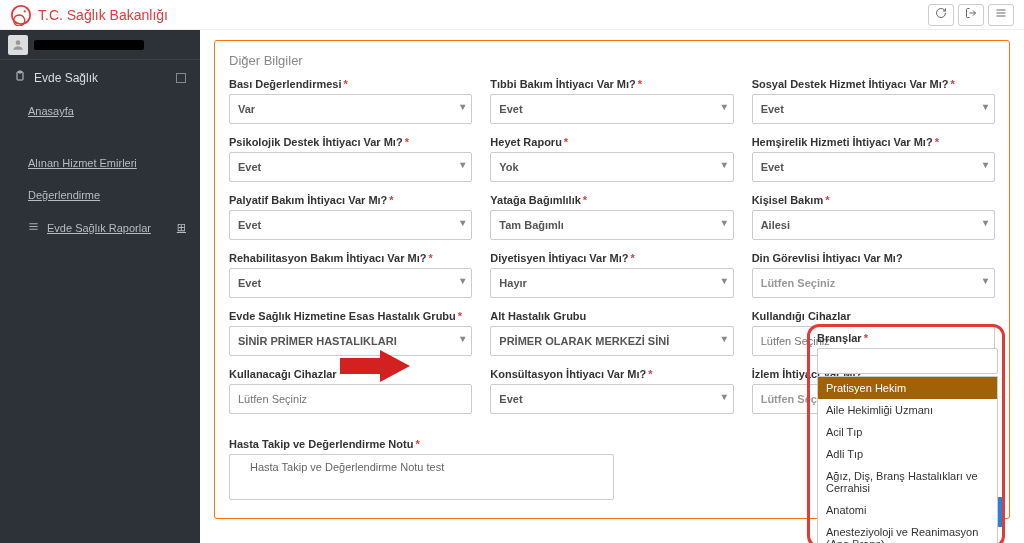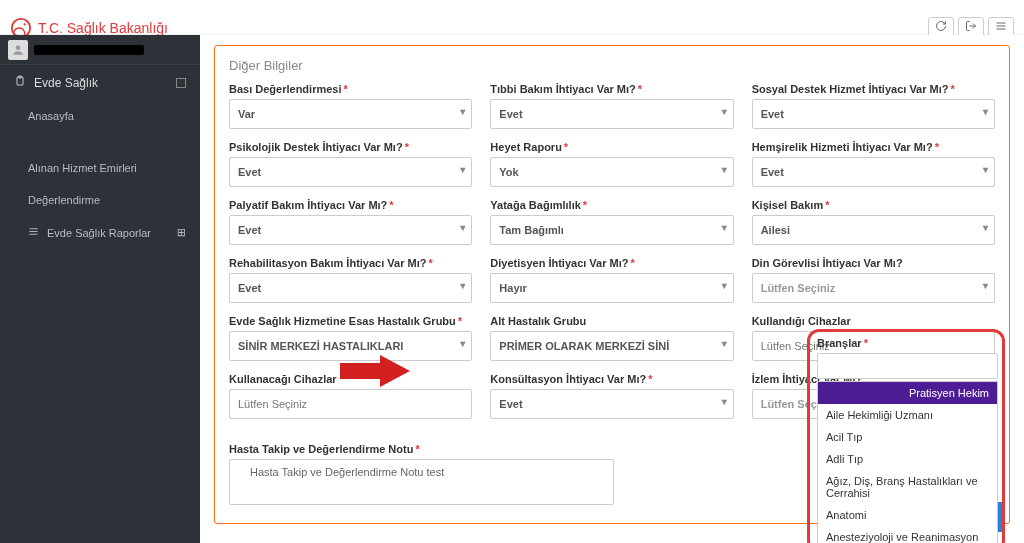--- a/index.html
+++ b/index.html
@@ -1,36 +1,36 @@
 <!DOCTYPE html>
 <html><head>
 <meta charset="utf-8">
 <style>
 * { box-sizing: border-box; margin: 0; padding: 0; }
 body { font-family: Arial, sans-serif; font-size: 12px; color: #333; background: #fff; width: 1024px; height: 543px; overflow: hidden; }
 
 
-.topbar { height: 14px; background: #fff; display: flex; align-items: center; padding: 0 10px; border-bottom: 1px solid #eee; margin-top: 21px; }
+.topbar { height: 30px; background: #fff; display: flex; align-items: center; padding: 0 10px; border-bottom: 1px solid #eee; }
 .logo-wrap { display: flex; align-items: center; gap: 6px; }
 .logo-icon { width: 22px; height: 22px; }
 .brand { color: #e03a3a; font-size: 14px; font-weight: 400; }
 .topbar-right { margin-left: auto; display: flex; gap: 4px; }
 .top-btn { width: 26px; height: 22px; border: 1px solid #ccc; background: #fff; border-radius: 3px; display: flex; align-items: center; justify-content: center; cursor: pointer; color: #666; }
 
 
 .layout { display: flex; height: calc(543px - 30px); }
 .sidebar { width: 200px; background: #2c3237; color: #c8ccd0; display: flex; flex-direction: column; }
 .user-box { height: 30px; background: #2c3237; display: flex; align-items: center; padding: 4px 8px; gap: 6px; border-bottom: 1px solid #3a4046; }
 .avatar { width: 20px; height: 20px; background: #ddd; border-radius: 2px; display: flex; align-items: center; justify-content: center; }
 .avatar svg { width: 14px; height: 14px; fill: #999; }
 .user-name { background: #000; height: 10px; width: 110px; border-radius: 2px; }
 
 .side-item { display: flex; align-items: center; padding: 10px 14px; font-size: 12px; cursor: pointer; gap: 8px; }
 .side-item.heading { font-weight: 500; color: #d8dce0; }
-.side-item.sub { padding-left: 28px; color: #b8bcc0; font-size: 11px; }
+.side-item.sub { padding-left: 28px; color: #b8bcc0; font-size: 11px; text-decoration: underline; }
 .side-item .box { width: 10px; height: 10px; border: 1px solid #888; margin-left: auto; }
 .side-item .diamond { margin-left: auto; font-size: 11px; }
 .side-spacer { height: 20px; }
 
 
 .content { flex: 1; background: #fff; padding: 10px 14px; overflow: hidden; position: relative; }
 .panel { border: 1px solid #f97316; border-radius: 3px; padding: 12px 14px 18px 14px; }
 .panel-title { font-size: 13px; color: #888; margin-bottom: 10px; }
 
 .form-grid { display: grid; grid-template-columns: repeat(3, 1fr); gap: 12px 18px; }
@@ -49,21 +49,21 @@
 
 .red-arrow { position: absolute; left: 140px; top: 320px; z-index: 10; }
 
 
 .branches-box { position: absolute; left: 617px; top: 302px; width: 181px; z-index: 5; }
 .branches-label { font-size: 11px; font-weight: 600; color: #333; margin-bottom: 4px; }
 .branches-outline { border: 3px solid #e03a3a; border-radius: 12px; padding: 4px 6px 6px 6px; height: 224px; position: absolute; top: -8px; left: -10px; width: 198px; }
 .branches-input { height: 26px; border: 1px solid #ccc; border-radius: 2px; background: #fff; margin-bottom: 2px; cursor: text; }
 .branches-list { border: 1px solid #ccc; background: #fff; max-height: 176px; overflow-y: auto; }
 .branches-list .opt { padding: 5px 8px; font-size: 11px; color: #333; cursor: pointer; }
-.branches-list .opt.sel-opt { background: #4c1d95; color: #fff; text-align: right; }
+.branches-list .opt.sel-opt { background: #a16207; color: #fff; }
 .branches-list::-webkit-scrollbar { width: 8px; }
 .branches-list::-webkit-scrollbar-thumb { background: #ccc; }
 
 
 .save-btn { position: absolute; right: 20px; bottom: 16px; background: #2b7fd6; color: #fff; border: none; border-radius: 3px; padding: 8px 14px; font-size: 12px; cursor: pointer; }
 </style>
 </head>
 <body>
 
 <div class="topbar">
@@ -230,21 +230,21 @@
         <div class="field">
           <label><span>Din Görevlisi İhtiyacı Var Mı?</span></label>
           <div class="sel placeholder">
               <span>Lütfen Seçiniz</span>
             </div>
         </div>
 
         <div class="field">
           <label><span>Evde Sağlık Hizmetine Esas Hastalık Grubu</span><span class="req">*</span></label>
           <div class="sel">
-              <span>SİNİR MERKEZİ HASTALIKLARI</span>
+              <span>SİNİR PRİMER HASTALIKLARI</span>
             </div>
         </div>
         <div class="field">
           <label><span>Alt Hastalık Grubu</span></label>
           <div class="sel">
               <span>PRİMER OLARAK MERKEZİ SİNİ</span>
             </div>
         </div>
         <div class="field">
           <label><span>Kullandığı Cihazlar</span></label>

